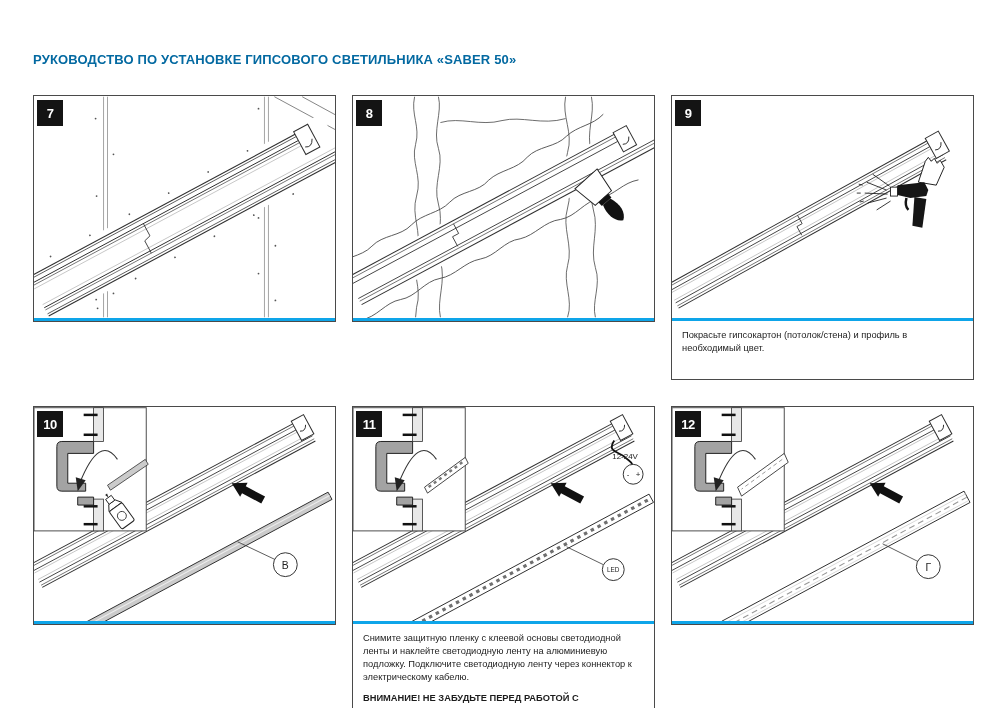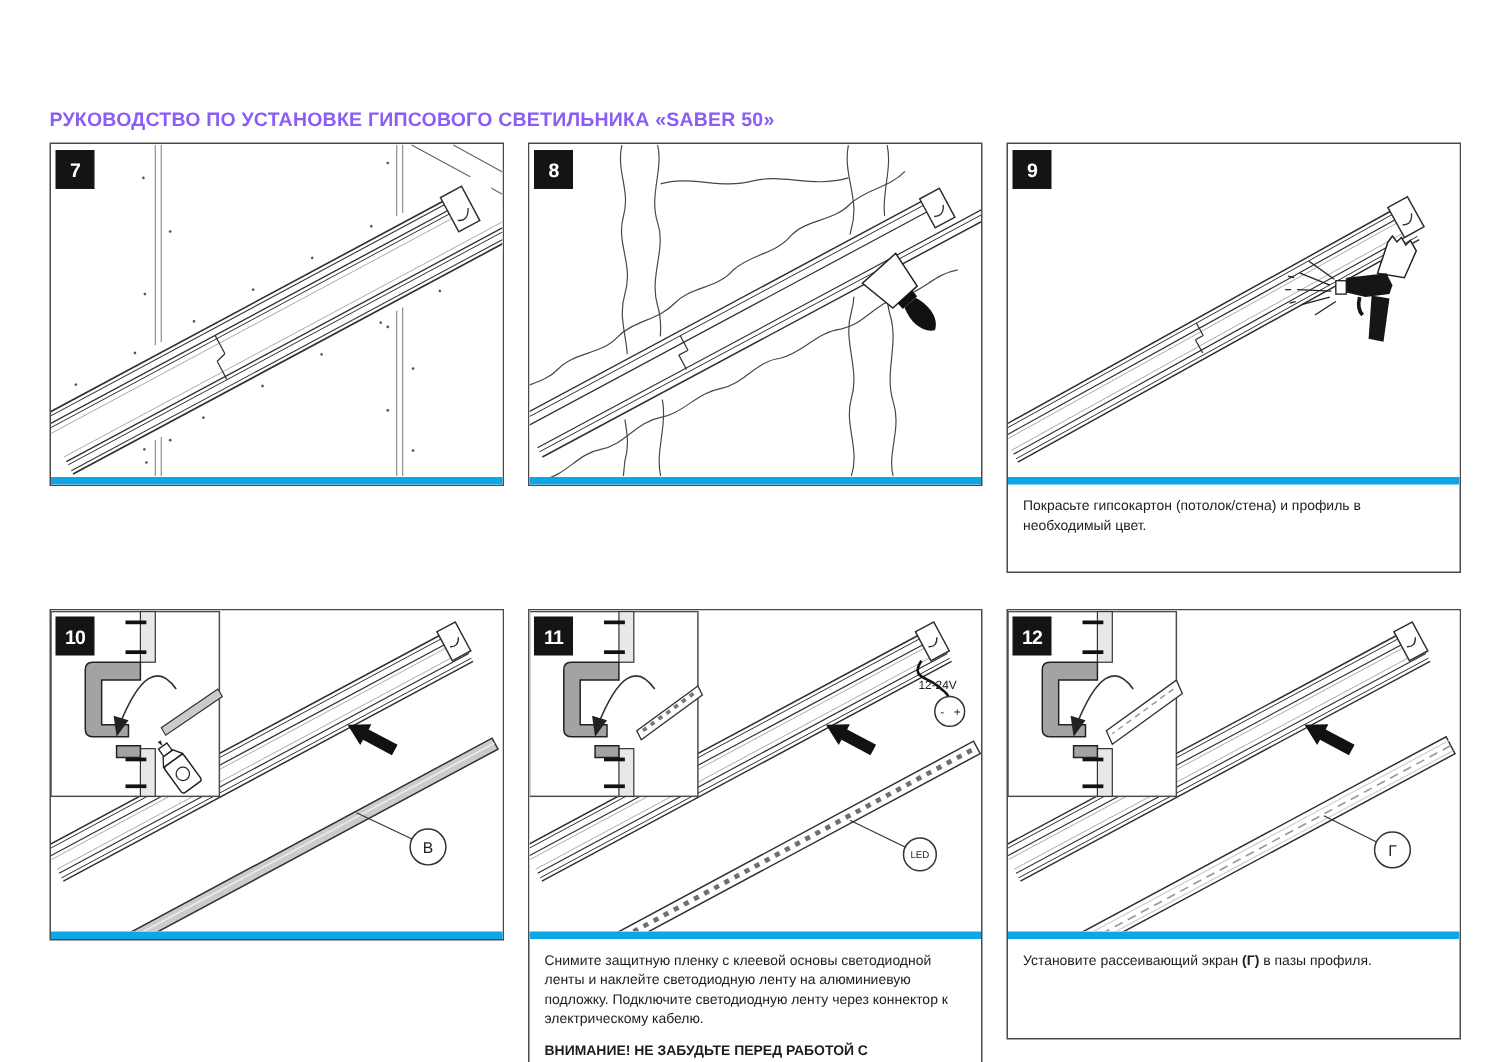--- a/index.html
+++ b/index.html
@@ -1,30 +1,30 @@
 <!DOCTYPE html>
 <html><head>
 <meta charset="utf-8">
 <style>
   html,body{margin:0;padding:0}
   body{
     width:1000px;height:708px;background:#ffffff;position:relative;
     font-family:"Liberation Sans",sans-serif;color:#1c1c1c;overflow:hidden;
   }
   .title{
-    position:absolute;left:33px;top:72px;font-size:13px;font-weight:700;
-    color:#8b5cf6;letter-spacing:.15px;white-space:nowrap;
+    position:absolute;left:33px;top:52px;font-size:13px;font-weight:700;
+    color:#0369a1;letter-spacing:.15px;white-space:nowrap;
   }
   .panel{
     position:absolute;width:303px;background:#fff;
     border:1px solid #4a4a4a;box-sizing:border-box;
   }
   .p7{left:33px;top:95px}.p8{left:352px;top:95px}.p9{left:671px;top:95px}
   .p10{left:33px;top:406px}.p11{left:352px;top:406px}.p12{left:671px;top:406px}
-  .art{position:relative;border-bottom:5px solid #0ea5e9;overflow:hidden;background:#fff}
+  .art{position:relative;border-bottom:3px solid #0ea5e9;overflow:hidden;background:#fff}
   .row1 .art{height:222px}
   .row2 .art{height:214px}
   .art svg{display:block;width:100%;height:100%}
   .badge{
     position:absolute;left:3px;top:4px;width:26px;height:26px;background:#141414;
     color:#fff;font-weight:700;font-size:13px;display:flex;align-items:center;
     justify-content:center;z-index:3;letter-spacing:-.5px;
   }
   .cap{padding:8px 10px 6px 10px;font-size:9.3px;line-height:1.4;color:#1c1c1c}
   .row1 .cap{min-height:44px}
@@ -342,14 +342,13 @@
         <rect x="50" y="116" width="14" height="2.5" fill="#111"></rect>
         <path d="M60,34 H28 Q23,34 23,39 V79 Q23,84 28,84 H52 V76 H34 V46 H60 Z" fill="#a3a3a3" stroke="#222" stroke-width="1"></path>
         <path d="M60,98 H44 V90 H60 Z" fill="#a3a3a3" stroke="#222" stroke-width="1"></path>
         <polygon points="113,46 66,80 70,89 117,55" fill="#fff" stroke="#333" stroke-width="0.9"></polygon>
         <line x1="111" y1="52" x2="70" y2="82" stroke="#999" stroke-width="1" stroke-dasharray="4 3"></line>
         <path d="M84,52 Q66,26 46,76" fill="none" stroke="#333" stroke-width="1.1"></path>
         <polygon points="44,84 52,73 42,70" fill="#222"></polygon>
       </g>
     </svg>
   </div>
-  <div class="cap"><span>Установите рассеивающий экран </span><span class="b">(Г)</span><span> в пазы профиля.</span></div>
 </div>
 
 </body></html>

